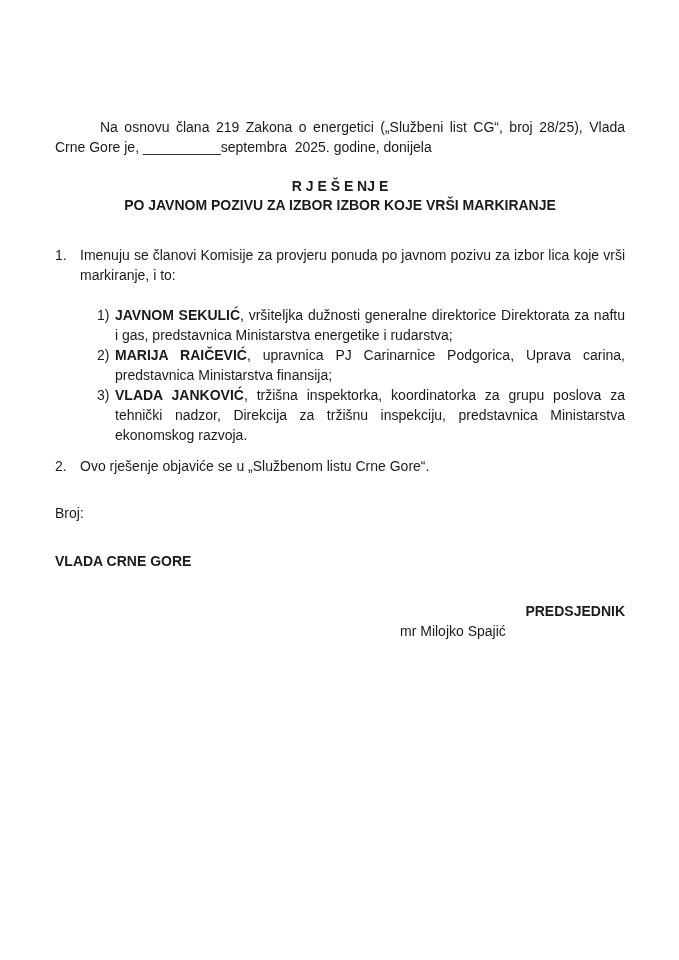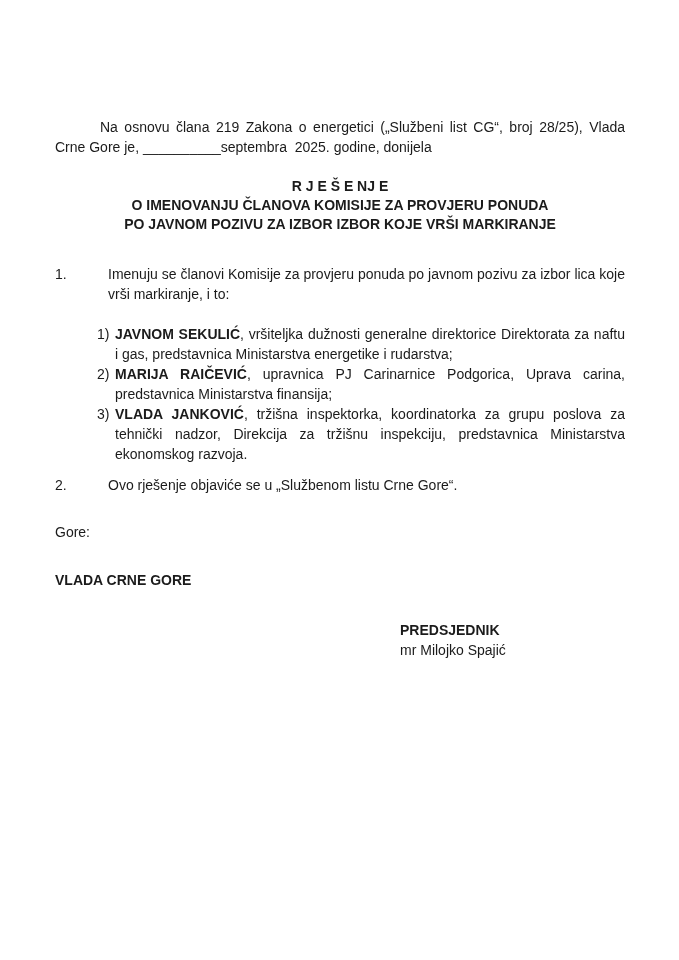--- a/index.html
+++ b/index.html
@@ -36,21 +36,20 @@
     display: flex;
     align-items: flex-start;
   }
   .item-row .num {
     flex: none;
     width: 25px;
   }
   .item-row .txt {
     flex: 1;
     text-align: justify;
-    margin-left: 28px;
   }
   .item-1 { margin-top: 30px; }
   .members {
     margin-top: 20px;
     padding-left: 42px;
   }
   .member-row {
     display: flex;
     align-items: flex-start;
   }
@@ -66,32 +65,31 @@
   .item-2 { margin-top: 11px; }
   .broj-block { margin-top: 27px; }
   .gov-line {
     margin-top: 28px;
     font-weight: bold;
   }
   .president-block {
     margin-top: 30px;
     margin-left: 345px;
   }
-  .president-title { font-weight: bold; }
+  .president-title { font-weight: bold; text-align: right; }
 </style>
 </head>
 <body>
 
 <div class="page">
 
   <p class="intro">Na osnovu člana 219 Zakona o energetici („Službeni list CG“, broj 28/25), Vlada Crne Gore je, __________septembra  2025. godine, donijela</p>
 
   <div class="title-block">
     <div>R J E Š E NJ E</div>
-    <div>O IMENOVANJU ČLANOVA KOMISIJE ZA PROVJERU PONUDA</div>
     <div>PO JAVNOM POZIVU ZA IZBOR IZBOR KOJE VRŠI MARKIRANJE</div>
   </div>
 
   <div class="item-row item-1">
     <span class="num">1.</span>
     <span class="txt">Imenuju se članovi Komisije za provjeru ponuda po javnom pozivu za izbor lica koje vrši markiranje, i to:</span>
   </div>
 
   <div class="members">
     <div class="member-row">
@@ -107,21 +105,21 @@
       <span class="mtxt"><span class="mname">VLADA JANKOVIĆ</span><span>, tržišna inspektorka, koordinatorka za grupu poslova za tehnički nadzor, Direkcija za tržišnu inspekciju, predstavnica Ministarstva ekonomskog razvoja.</span></span>
     </div>
   </div>
 
   <div class="item-row item-2">
     <span class="num">2.</span>
     <span class="txt">Ovo rješenje objaviće se u „Službenom listu Crne Gore“.</span>
   </div>
 
   <div class="broj-block">
-    <div>Gore:</div>
+    <div>Broj:</div>
   </div>
 
   <div class="gov-line">VLADA CRNE GORE</div>
 
   <div class="president-block">
     <div class="president-title">PREDSJEDNIK</div>
     <div>mr Milojko Spajić</div>
   </div>
 
 </div>

